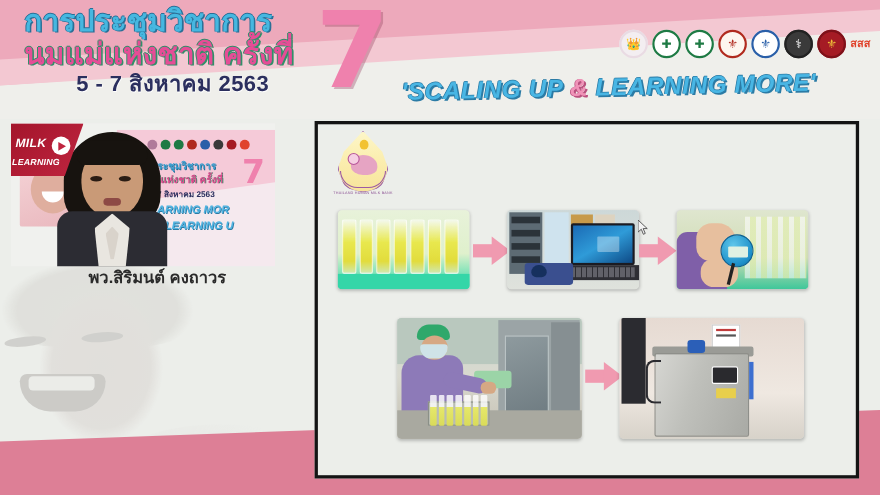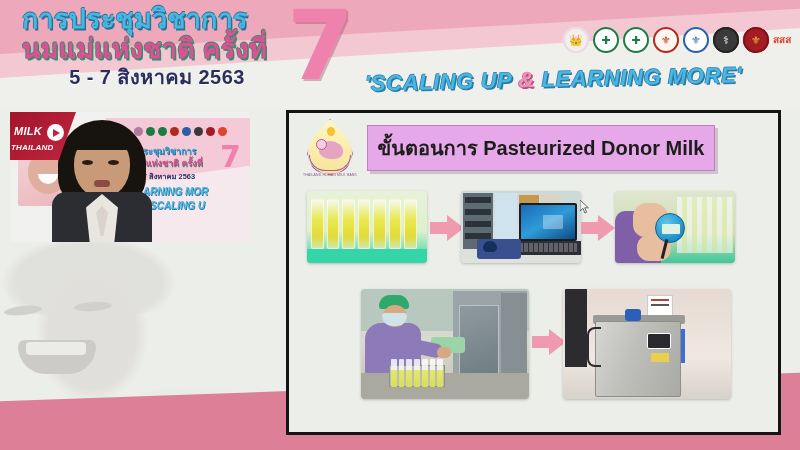--- a/index.html
+++ b/index.html
@@ -375,21 +375,21 @@
           <i style="background:#2a5fa8"></i>
           <i style="background:#3a3a3a"></i>
         <i style="background:#a51b24"></i>
           <i style="background:#e0432c"></i>
       </div>
       <div class="sbt1">การประชุมวิชาการ</div>
       <div class="sbt2">นมแม่แห่งชาติ ครั้งที่</div>
       <div class="sbt3">5 - 7 สิงหาคม 2563</div>
       <div class="sb7">7</div>
       <div class="sbt4">LEARNING MOR</div>
-      <div class="sbt5">SCALING U</div>
+      <div class="sbt5">LEARNING U</div>
     </div>
 
     <div class="spk-child">
       <div class="cface"></div>
       <div class="cmouth"></div>
       <div class="chat"></div>
     </div>
 
     <div class="spk-person">
       <div class="sp-hair"></div>
@@ -400,39 +400,37 @@
       <div class="sp-mouth"></div>
       <div class="sp-suit"></div>
       <div class="sp-shirt"></div>
       <div class="sp-tie"></div>
     </div>
 
     <div class="live-badge">
       <div class="lb-bg"></div>
       <div class="lb-live">MILK</div>
       <div class="lb-play"></div>
-      <div class="lb-stream">THAILAND</div>
+      <div class="lb-stream">LEARNING</div>
     </div>
   </div>
 
+  <div class="speaker-name">พว.สิริมนต์  คงถาวร</div>
 
   <div class="slide">
 
     <div class="slide-logo">
       <div class="drop"></div>
       <div class="drop-dot"></div>
       <div class="drop-baby"></div>
       <div class="drop-head"></div>
       <div class="drop-hands"></div>
       <div class="logo-txt">THAILAND HUMAN MILK BANK</div>
     </div>
 
-    <div class="slide-title-box">
-      <div class="slide-title">ขั้นตอนการ Pasteurized Donor Milk</div>
-    </div>
 
     <div class="photo p1">
       <div class="p1-bg"></div>
       <div class="p1-rack">
         <i></i>
           <i></i>
           <i></i>
           <i></i>
           <i></i>
           <i></i>

